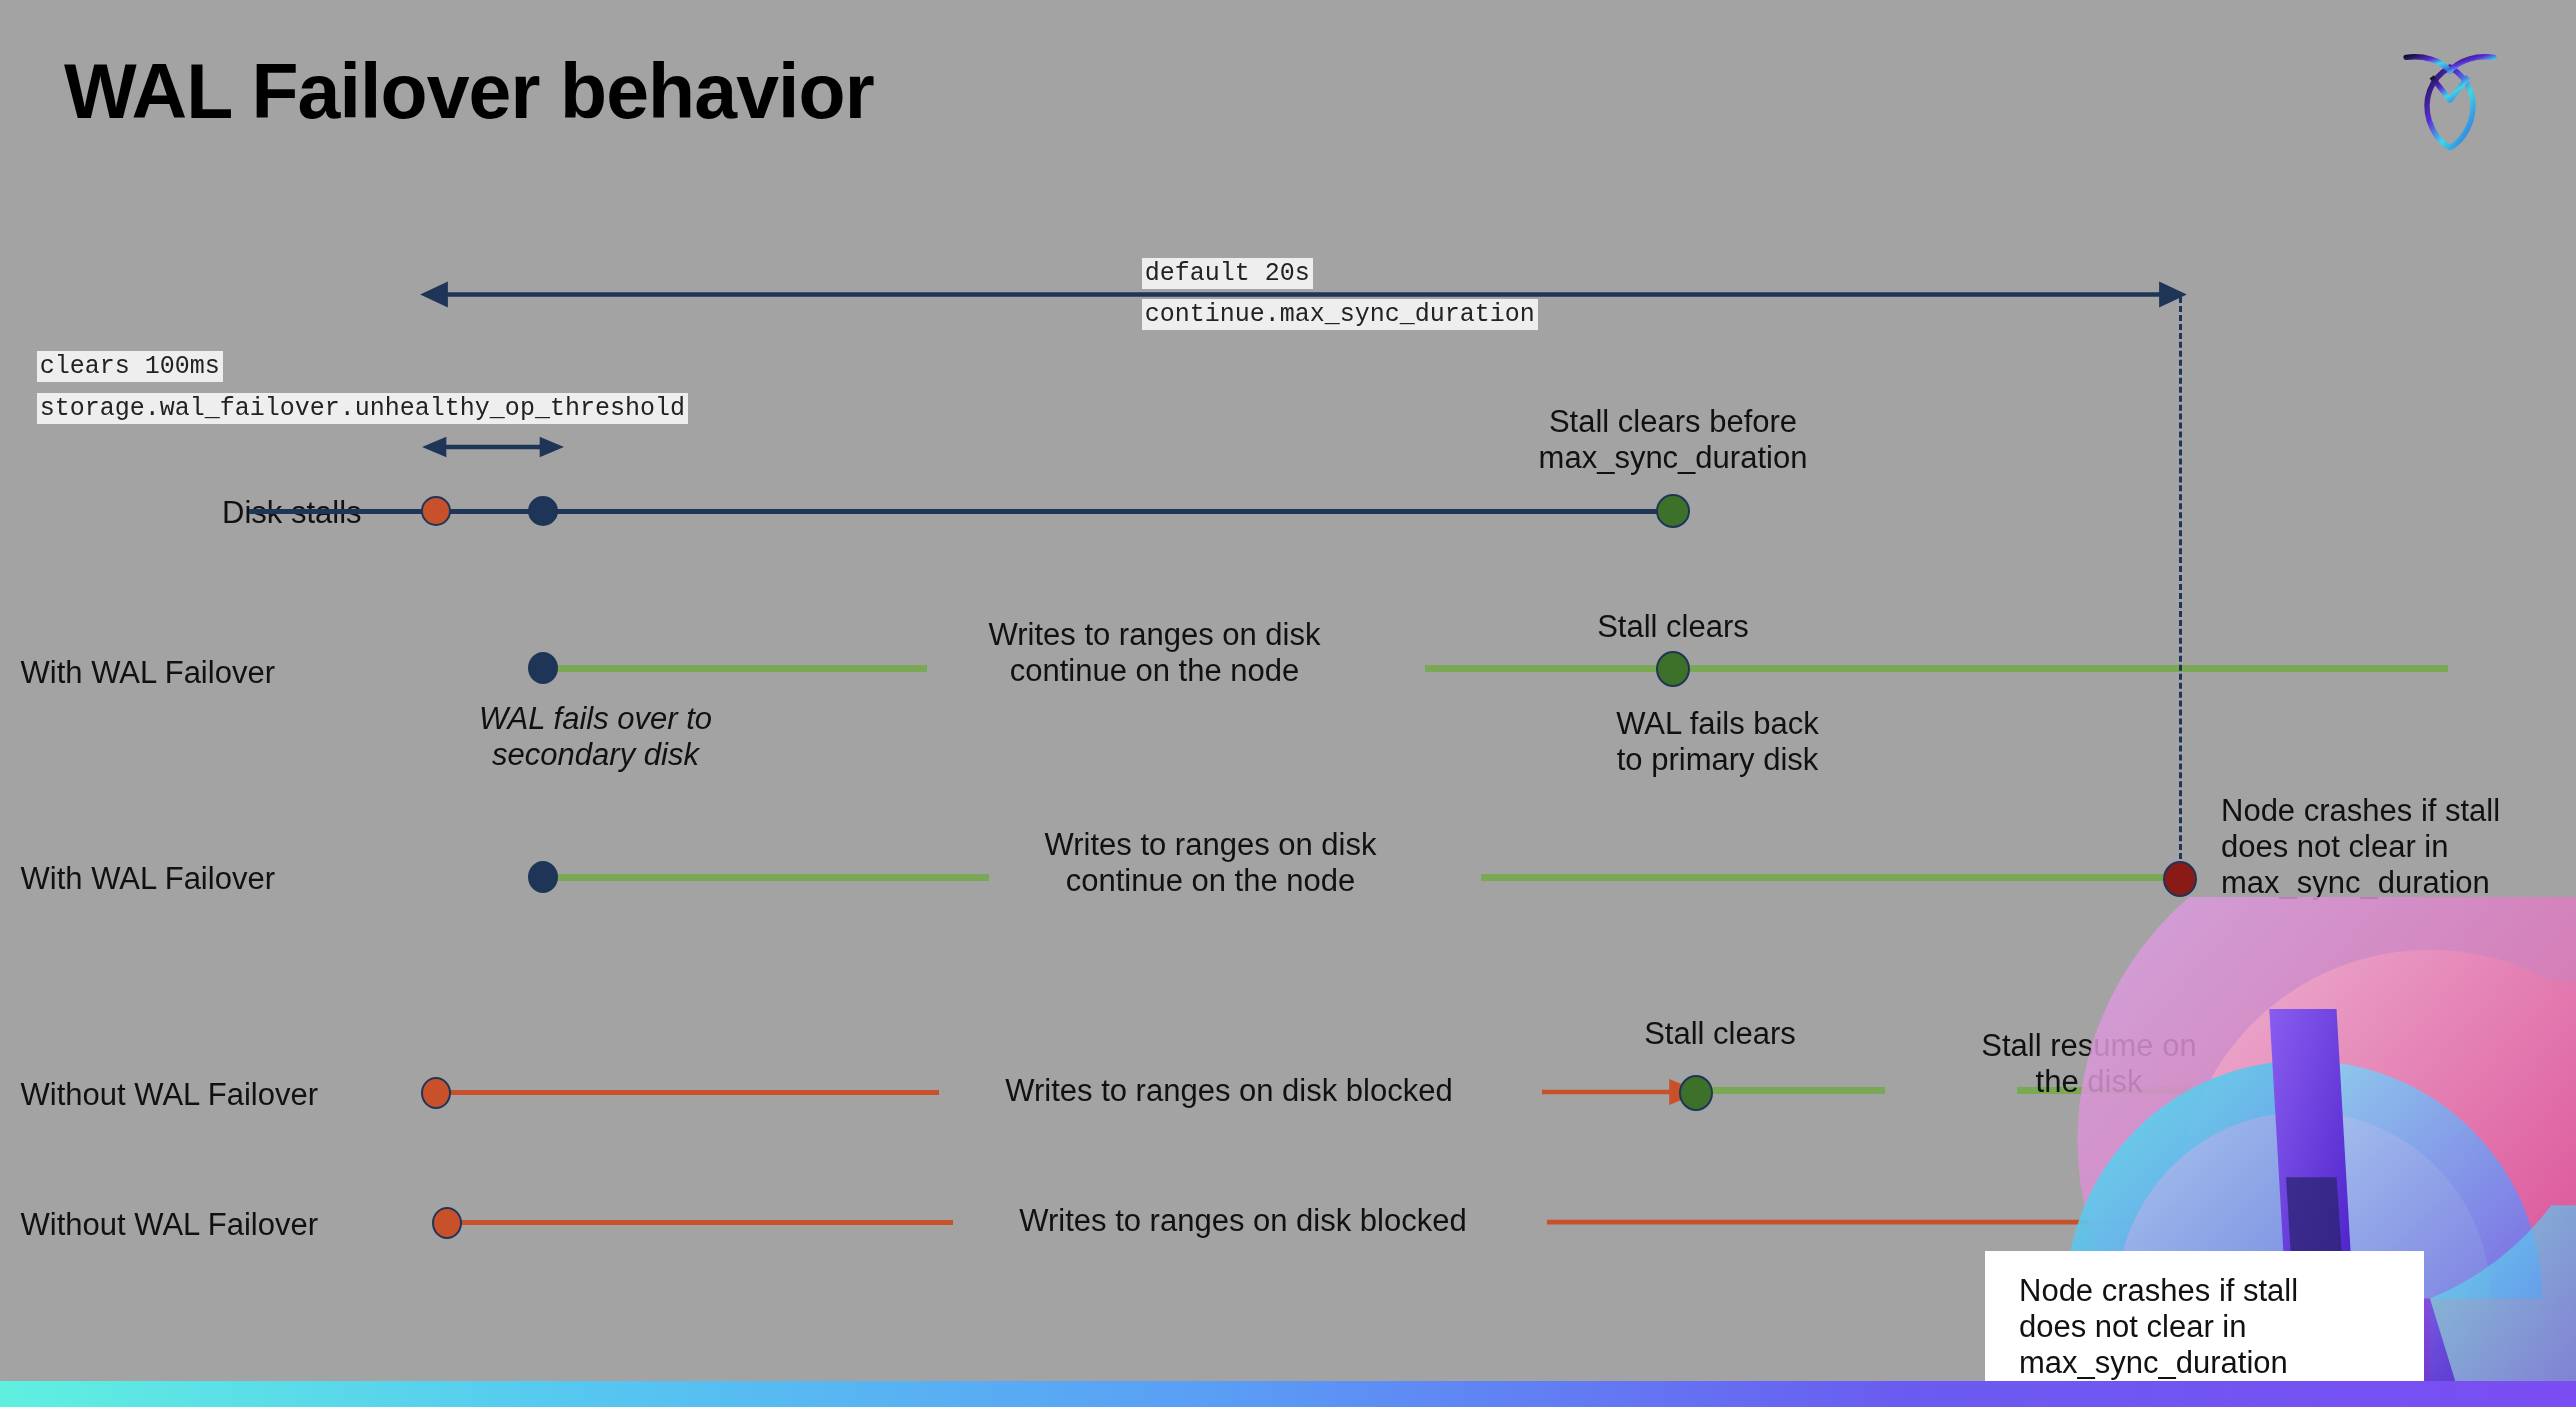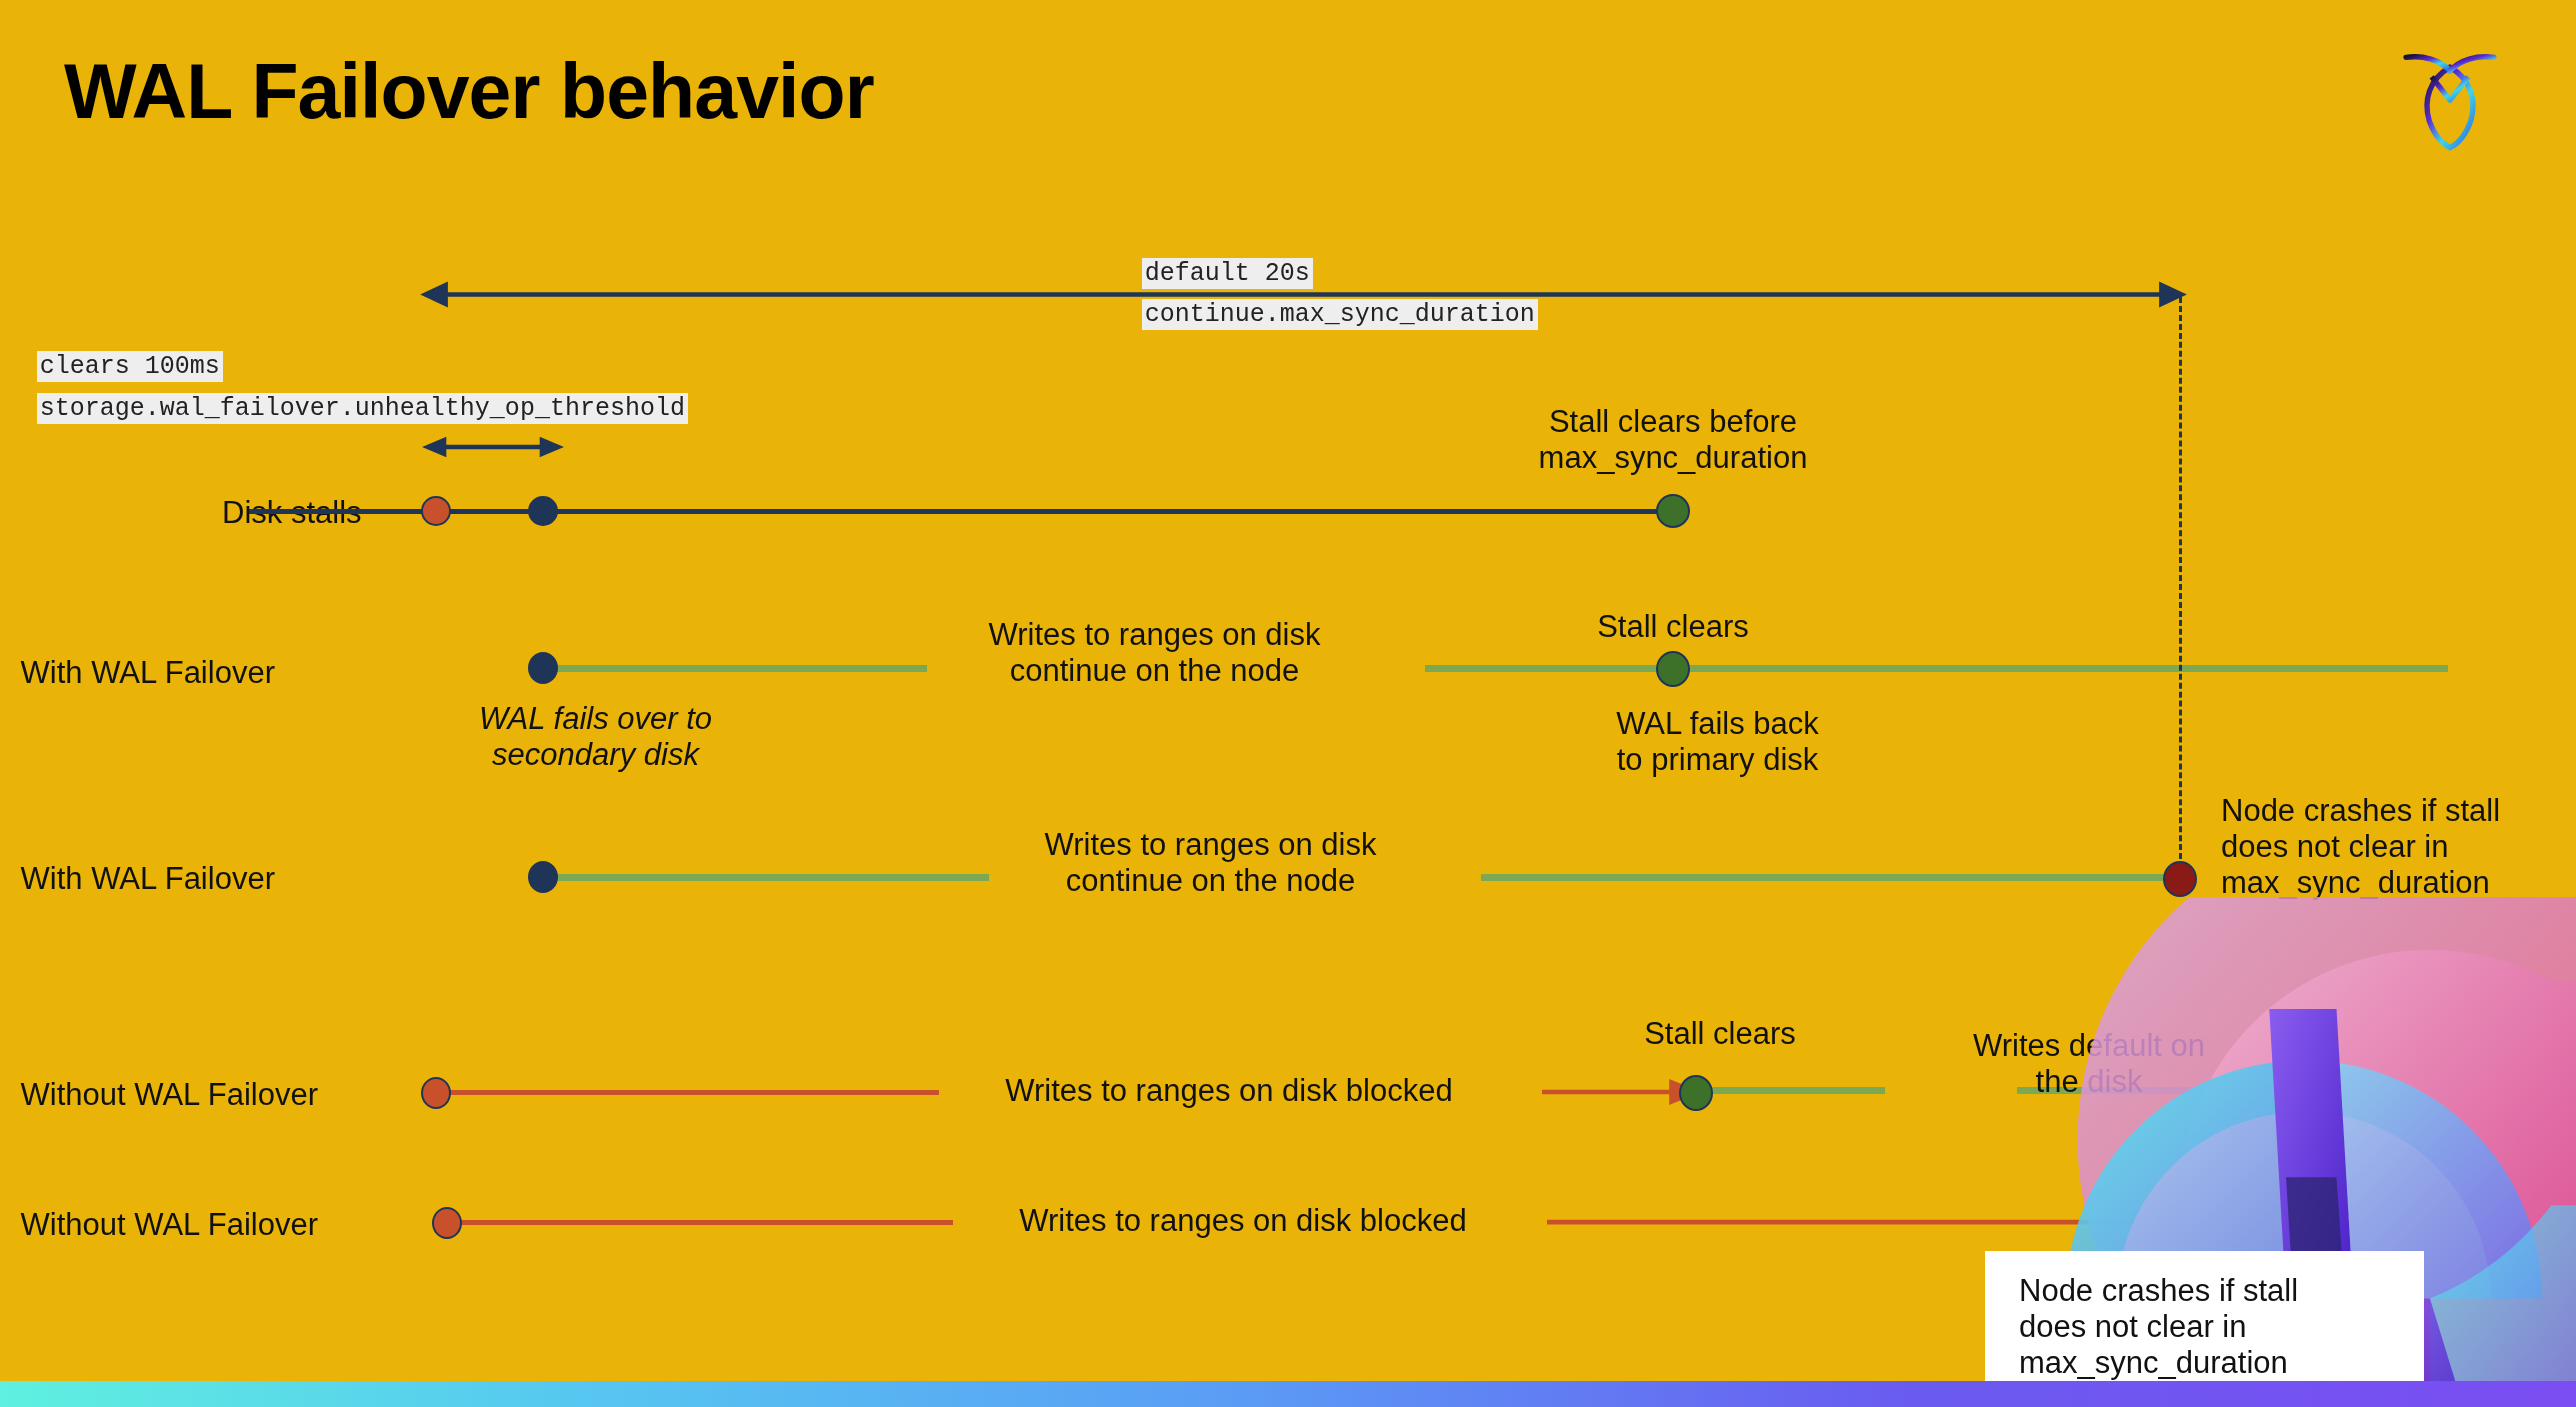--- a/index.html
+++ b/index.html
@@ -3,21 +3,21 @@
 <meta charset="utf-8">
 <style>
   html,body{margin:0;padding:0;}
   body{
     width:2576px;height:1408px;
     background:#ffffff;
     font-family:"Liberation Sans", sans-serif;
     overflow:hidden;
     position:relative;
   }
-  .slide{position:absolute;inset:0;overflow:hidden;background:#eab308;padding-left:28px;}
+  .slide{position:absolute;inset:0;overflow:hidden;background:#a3a3a3;padding-left:28px;}
 
   
   .title{
     position:absolute;left:64px;top:47px;
     font-size:77px;font-weight:bold;color:#000;
     letter-spacing:-0.9px;
     white-space:nowrap;
   }
 
   
@@ -179,21 +179,21 @@
   <div class="hline green" style="left:2017px;top:1087px;width:243px;height:6.5px;"></div>
 
   <div class="dot red" style="left:421px;top:1077px;width:30px;height:32px;"></div>
   <div class="dot greend" style="left:1679px;top:1075px;width:34px;height:36px;"></div>
 
   <div class="note" style="left:939px;top:1073px;width:580px;">Writes to ranges on disk  blocked</div>
 
   <div class="note" style="left:1580px;top:1016px;width:280px;">Stall clears</div>
 
   <div class="note" style="left:1916px;top:1028px;width:346px;">
-    <div>Writes default on</div>
+    <div>Stall resume on</div>
     <div>the disk</div>
   </div>
 
   <div class="rowlabel" style="left:20.6px;top:1207px;">Without WAL Failover</div>
 
   <div class="hline orange" style="left:458px;top:1220px;width:495px;height:4.7px;"></div>
 
   <svg class="arrowsvg" style="left:1547px;top:1206px;width:617px;height:34px;" viewBox="0 0 660 36" width="617" height="34">
     <line x1="0" y1="17" x2="634" y2="17" stroke="#c8512c" stroke-width="5"></line>
     <polygon points="660,17 626,3 626,31" fill="#c8512c"></polygon>

